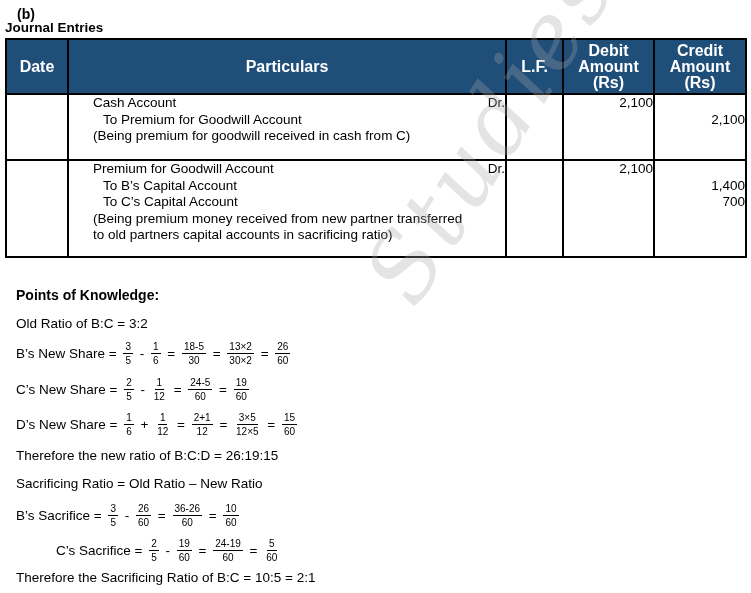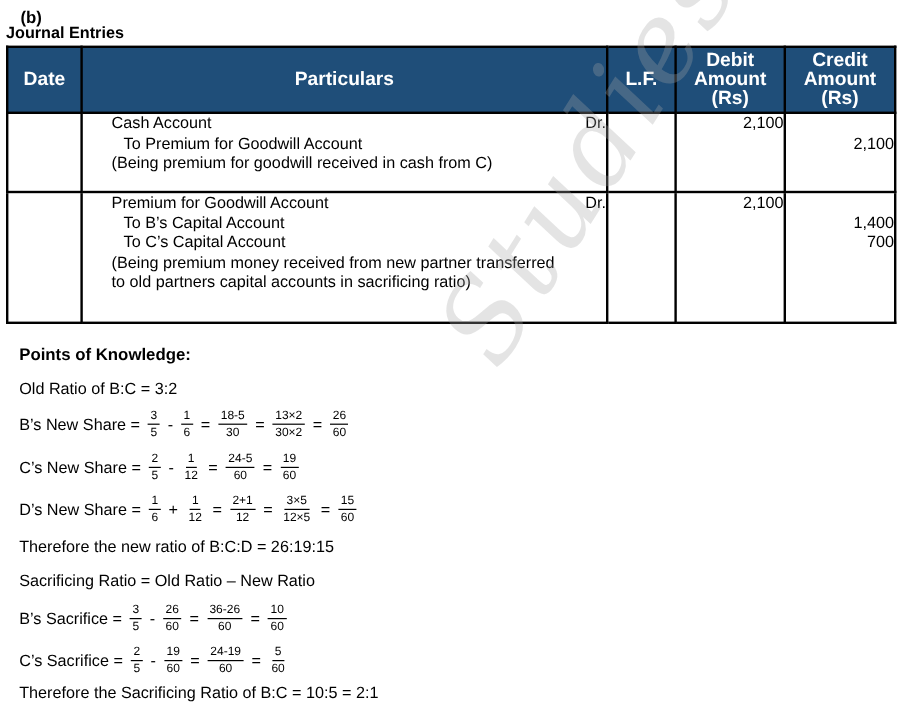--- a/index.html
+++ b/index.html
@@ -28,42 +28,42 @@
     position:absolute;left:5px;top:38px;width:740px;z-index:1;
     border-collapse:collapse;table-layout:fixed;font-size:13.5px;
   }
   table.journal th,table.journal td{border:2px solid #000;padding:0;}
   thead th{
     background:#1F4E79;color:#ffffff;font-weight:bold;text-align:center;
     vertical-align:middle;height:53px;line-height:16px;font-size:16px;
   }
   tbody td{vertical-align:top;}
   tr.row-1{height:66px;}
-  tr.row-2{height:109px;}
+  tr.row-2{height:97px;}
   td.c-part{padding:3px 8px 3px 7px;}
   .pline{line-height:16.5px;margin-left:24px;}
   .pline.l1{display:flex;justify-content:space-between;}
   .pline.indent{padding-left:10px;}
   td.c-amt{text-align:right;padding:3px 7px 3px 0;border-radius:10px;}
   .aline{line-height:16.5px;}
 
   
   .points{position:absolute;left:16px;top:287px;width:724px;height:306px;font-size:13.5px;z-index:1;}
   .pk-heading{position:absolute;left:0;font-weight:bold;font-size:14px;}
   .pk-line{position:absolute;left:0;white-space:nowrap;}
   .pk-eq{position:absolute;left:0;height:26px;display:flex;align-items:center;white-space:nowrap;}
   .eqt{white-space:pre;}
   .frac{display:inline-flex;flex-direction:column;align-items:center;
         vertical-align:middle;margin:0 3px;line-height:1;}
   .frac .num{font-size:10px;line-height:11px;border-bottom:1px solid #000;padding:0 2px 1px;}
   .frac .den{font-size:10px;line-height:11px;padding:1px 2px 0;}
 
   .t-old-ratio{top:29px;} .eq-0{top:53px;} .eq-1{top:89px;} .eq-2{top:124px;}
   .t-new-ratio{top:161px;} .t-sac-def{top:189px;}
-  .eq-3{top:215px;} .eq-4{top:250px;} .t-sac-res{top:283px;}
+  .eq-3{top:215px;} .eq-4{top:250px;margin-left:40px;} .t-sac-res{top:283px;}
 </style>
 </head>
 <body>
 
 <div class="canvas">
 
   <div class="watermark">Studies</div>
 
   <div class="section-label">(b)</div>
   <div class="doc-title">Journal Entries</div>

